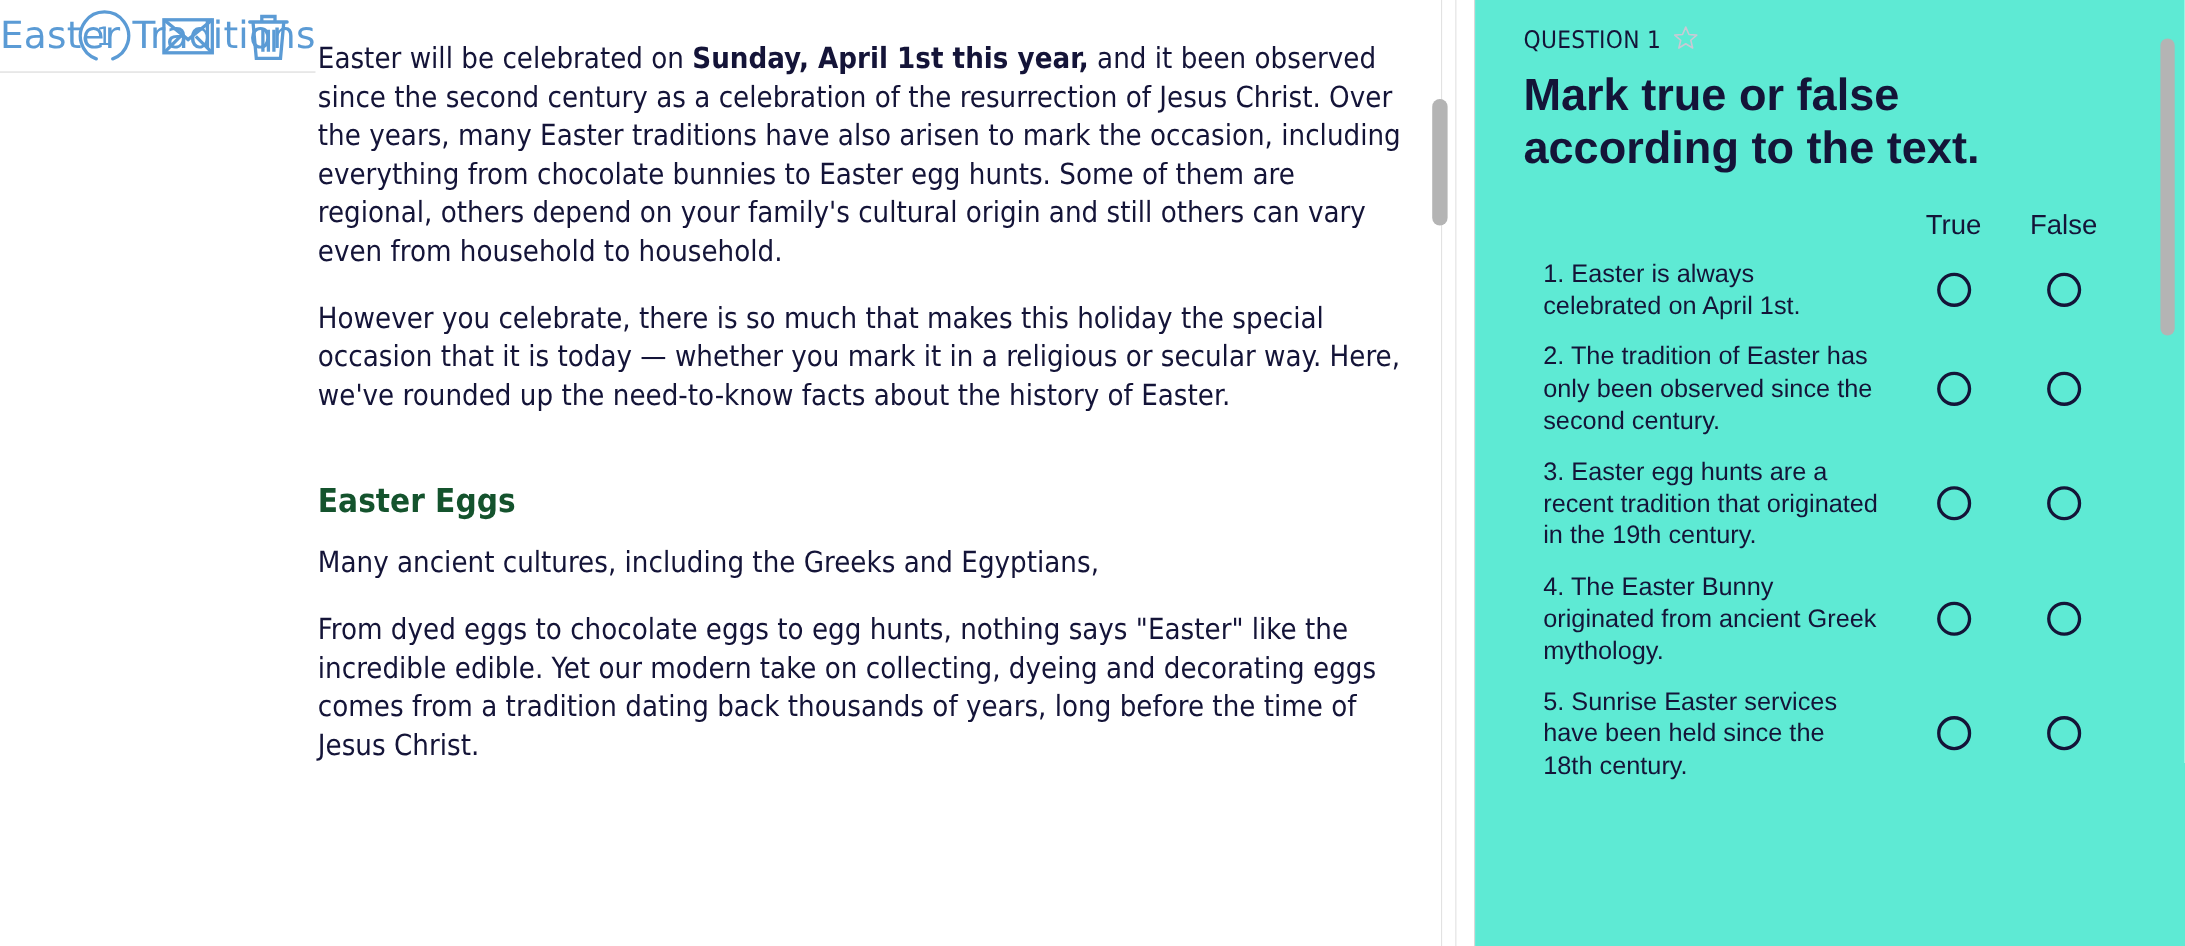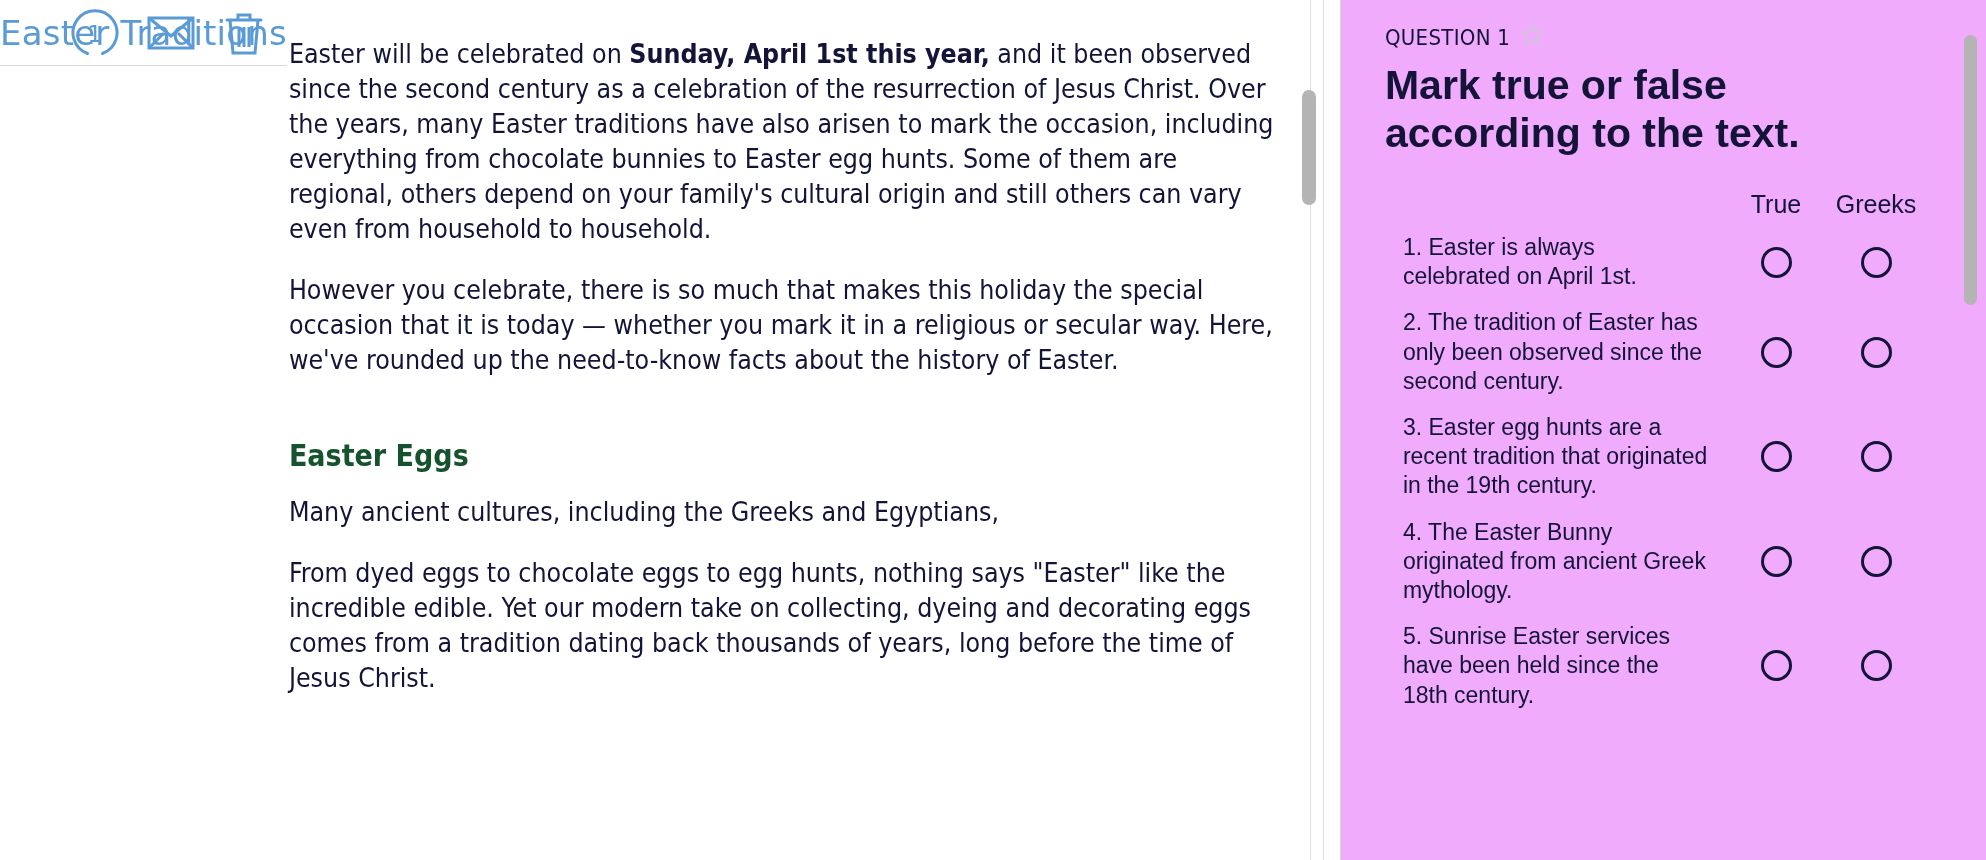--- a/index.html
+++ b/index.html
@@ -142,21 +142,21 @@
     width: 1px;
     background: #d8d8d8;
     height: 100%;
   }
 
   
   .question-pane {
     flex: 1;
     position: relative;
     overflow: hidden;
-    background: #f0abfc;
+    background: #5eead4;
     box-sizing: border-box;
   }
   .question-inner {
     padding: 22px 60px 0 44px;
     box-sizing: border-box;
   }
   .question-eyebrow {
     display: flex;
     align-items: center;
     gap: 10px;
@@ -318,21 +318,21 @@
           </span>
         </div>
 
         <h1 class="question-title">Mark true or false according to the text.</h1>
 
         <div class="tf-grid">
 
           <div class="tf-header-row">
             <div class="tf-statement"></div>
             <div class="tf-col-label">True</div>
-            <div class="tf-col-label">Greeks</div>
+            <div class="tf-col-label">False</div>
           </div>
 
           <div class="tf-row">
             <div class="tf-statement">1. Easter is always celebrated on April 1st.</div>
             <div class="tf-radio-cell">
               <div class="radio"></div>
             </div>
             <div class="tf-radio-cell">
               <div class="radio"></div>
             </div>

